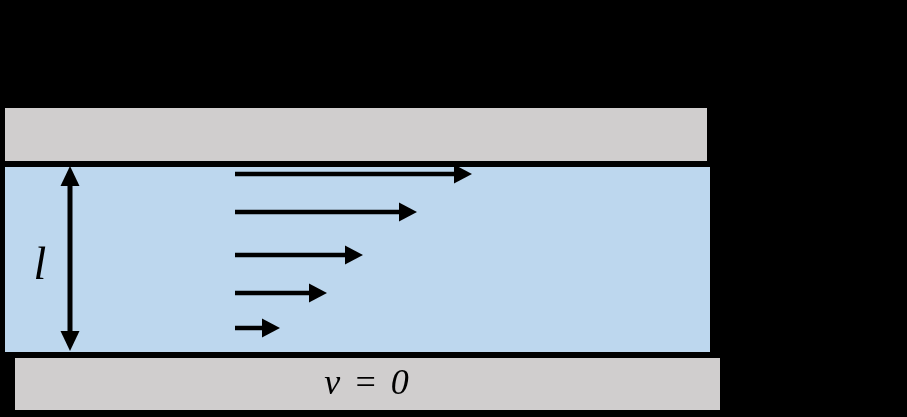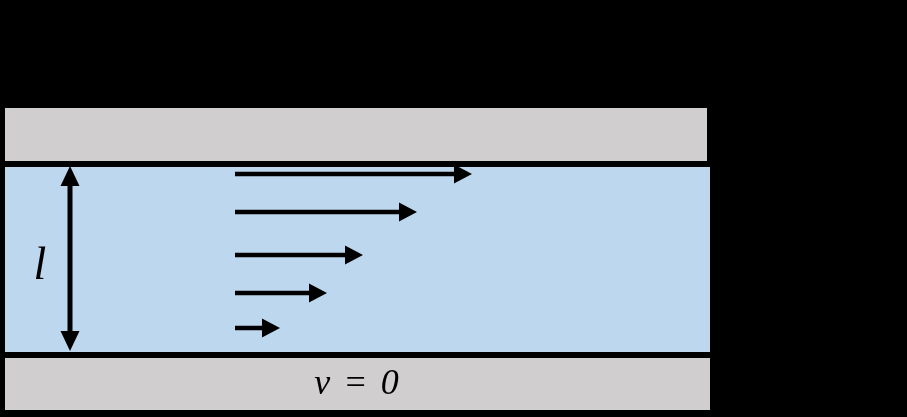--- a/index.html
+++ b/index.html
@@ -28,21 +28,21 @@
     left: 5px;
     top: 161px;
     width: 705px;
     height: 185px;
     background: #BDD7EE;
     border-top: 6px solid #000000;
     border-bottom: 6px solid #000000;
   }
   .bottom-plate {
     position: absolute;
-    left: 5px;
+    left: 15px;
     top: 358px;
     width: 705px;
     height: 52px;
     background: #D0CECE;
     display: flex;
     align-items: center;
     justify-content: center;
   }
   .bottom-plate-label {
     font-style: italic;

